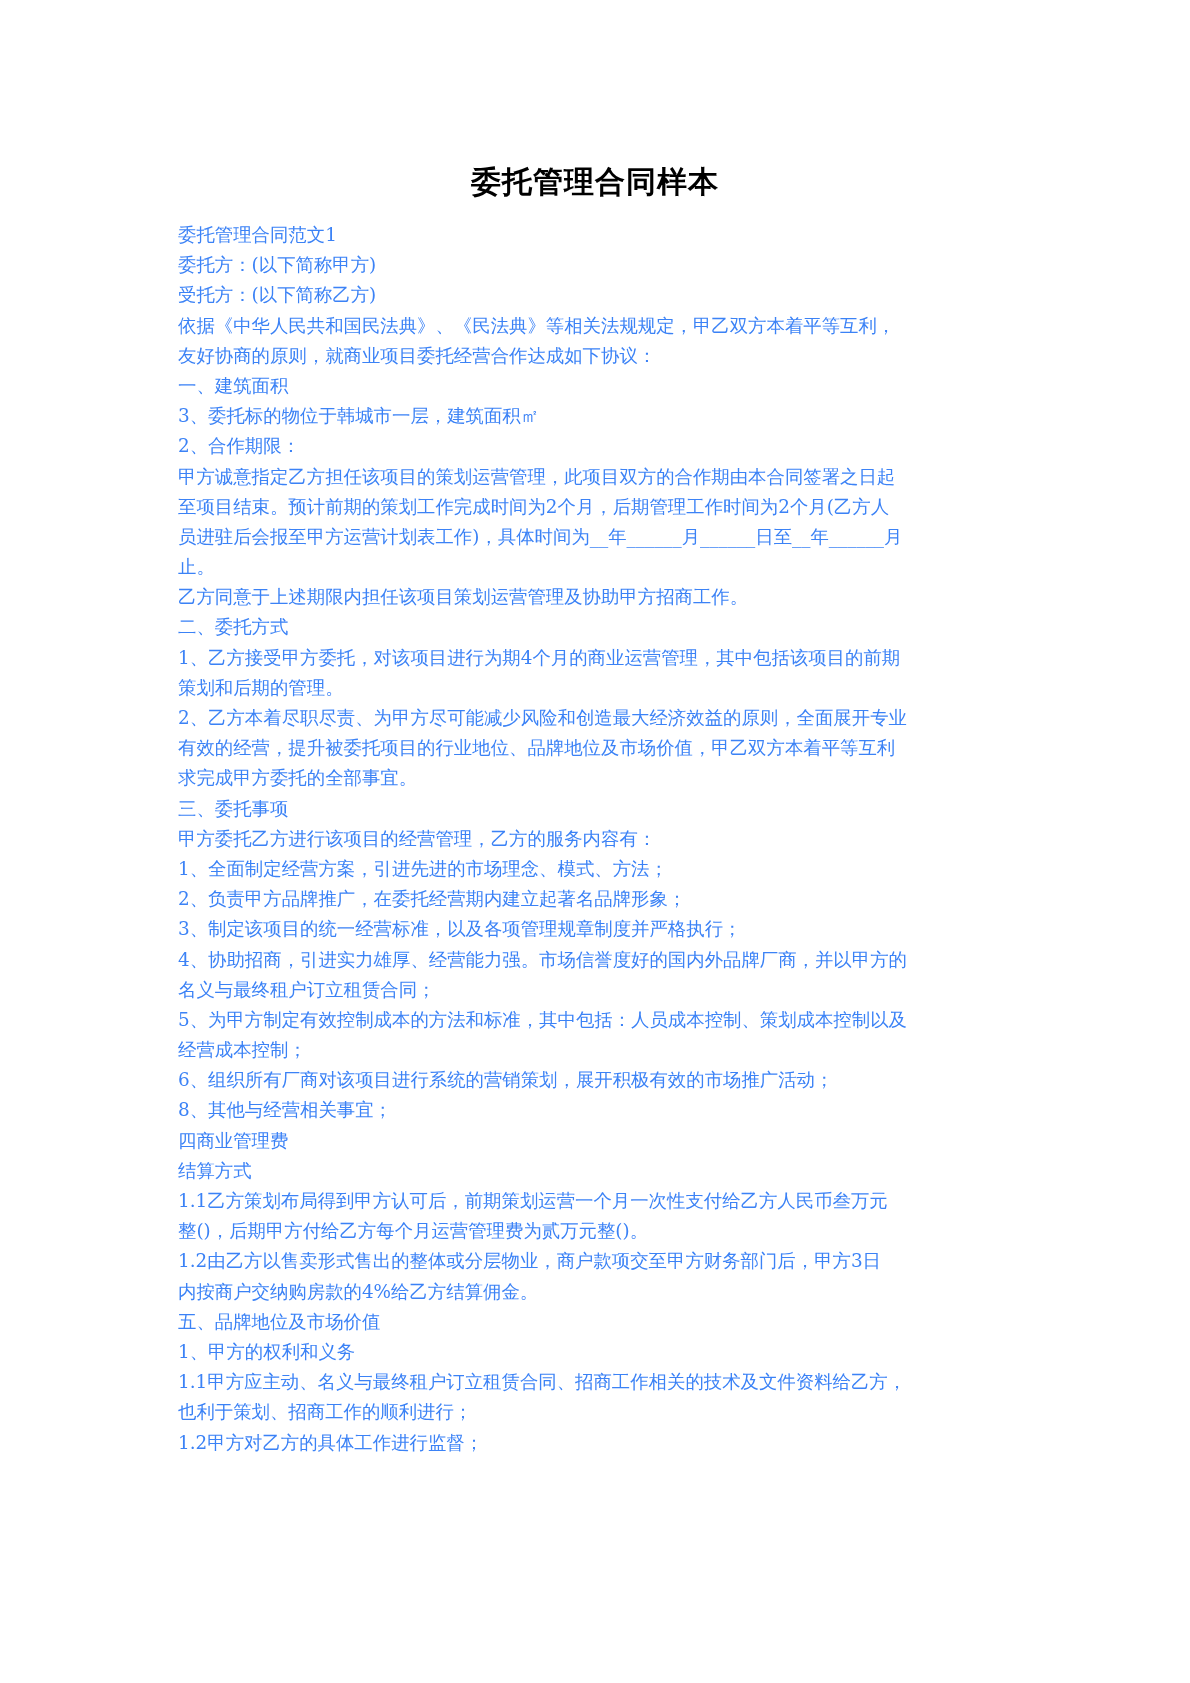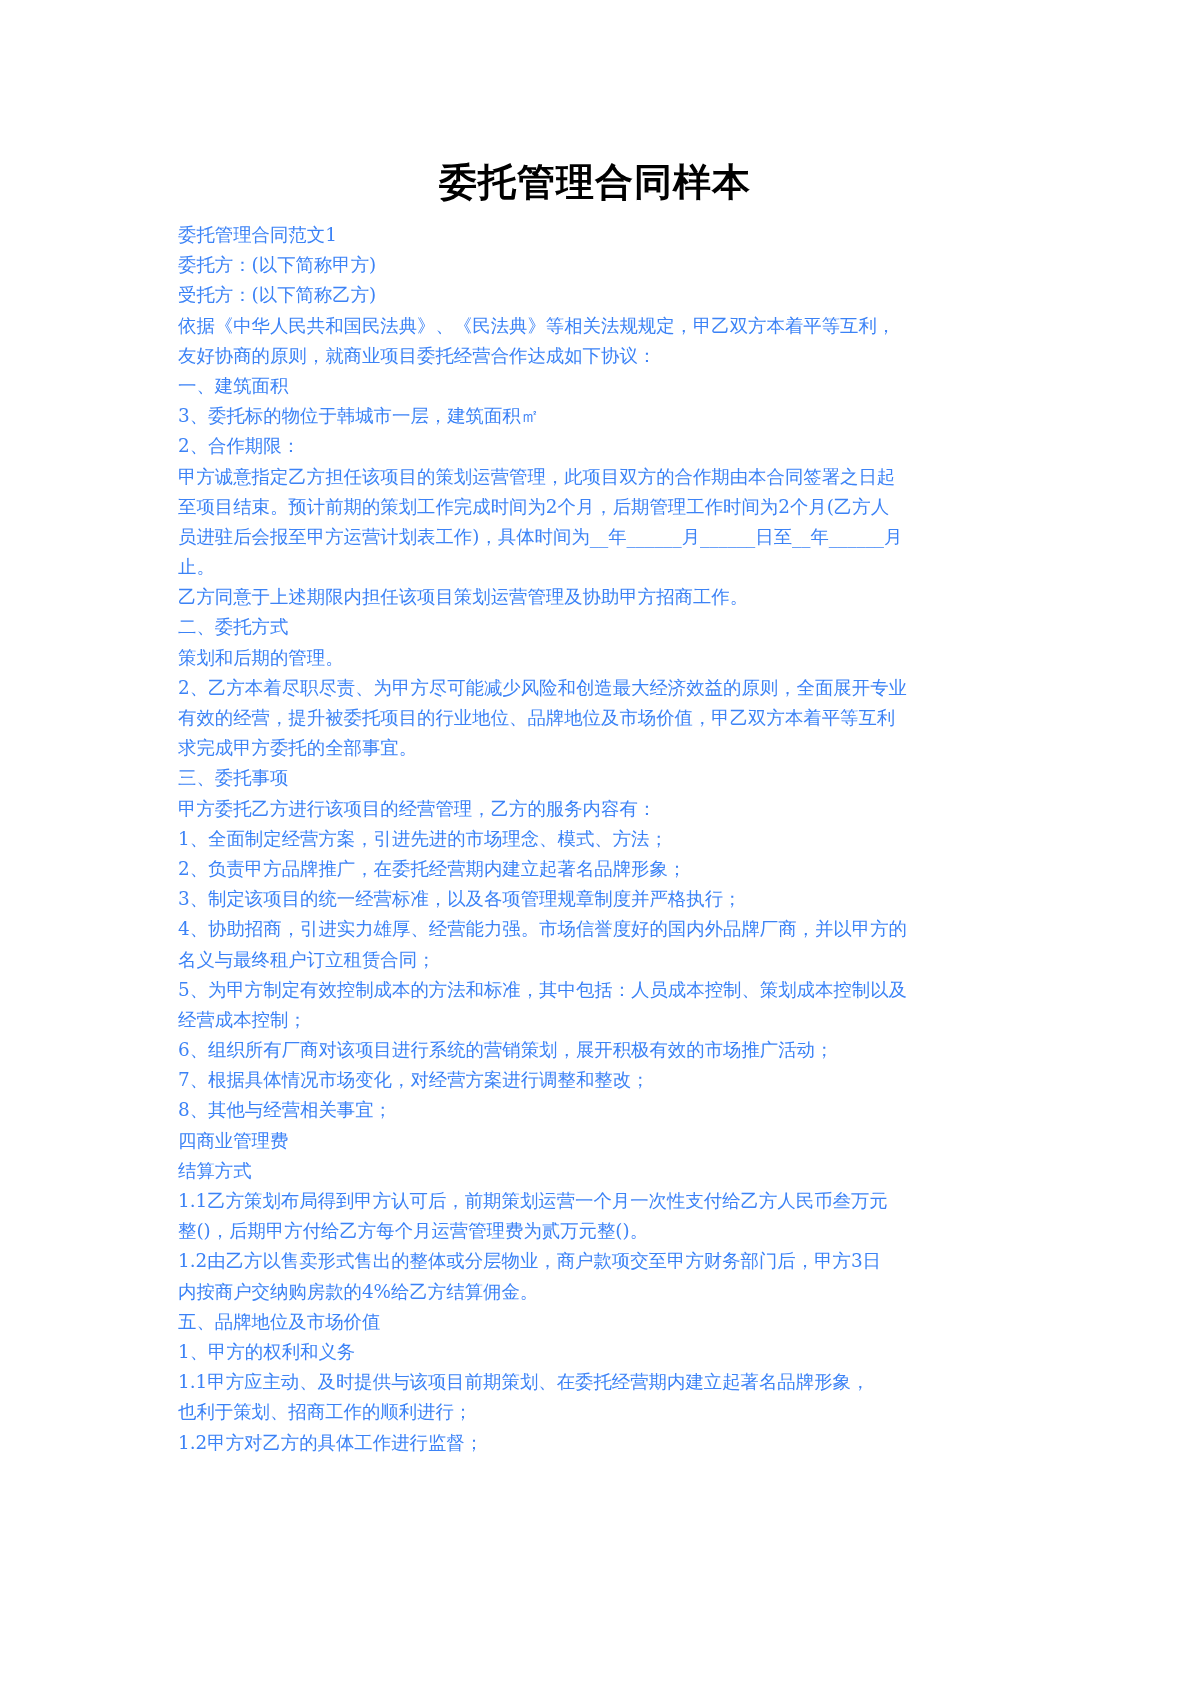--- a/index.html
+++ b/index.html
@@ -2,21 +2,21 @@
 <html><head>
 <meta charset="utf-8">
 <style>
   html, body { margin: 0; padding: 0; background: #ffffff; }
   body { width: 1190px; height: 1683px; position: relative; overflow: hidden; }
   .page {
     position: absolute; left: 0; top: 0; width: 1190px; height: 1683px; background: #ffffff;
   }
   .title {
     position: absolute; top: 158px; left: 0; width: 1190px; text-align: center;
-    font-family: "DejaVu Serif", serif; font-weight: bold; font-size: 38px; color: #000;
+    font-family: "DejaVu Serif", serif; font-weight: bold; font-size: 30px; color: #000;
     letter-spacing: 1px; line-height: 48px;
   }
   .body {
     position: absolute; top: 220px; left: 178px; width: 840px;
     font-family: "DejaVu Serif", serif; font-size: 18.4px; color: #3b82f6;
     line-height: 30.2px;
   }
   .line { white-space: pre; height: 30.2px; }
 </style>
 </head>
@@ -32,41 +32,41 @@
       <div class="line">友好协商的原则，就商业项目委托经营合作达成如下协议：</div>
       <div class="line">一、建筑面积</div>
       <div class="line">3、委托标的物位于韩城市一层，建筑面积㎡</div>
       <div class="line">2、合作期限：</div>
       <div class="line">甲方诚意指定乙方担任该项目的策划运营管理，此项目双方的合作期由本合同签署之日起</div>
       <div class="line">至项目结束。预计前期的策划工作完成时间为2个月，后期管理工作时间为2个月(乙方人</div>
       <div class="line">员进驻后会报至甲方运营计划表工作)，具体时间为__年______月______日至__年______月</div>
       <div class="line">止。</div>
       <div class="line">乙方同意于上述期限内担任该项目策划运营管理及协助甲方招商工作。</div>
       <div class="line">二、委托方式</div>
+      <div class="line">1、乙方接受甲方委托，对该项目进行为期4个月的商业运营管理，其中包括该项目的前期</div>
       <div class="line">策划和后期的管理。</div>
       <div class="line">2、乙方本着尽职尽责、为甲方尽可能减少风险和创造最大经济效益的原则，全面展开专业</div>
       <div class="line">有效的经营，提升被委托项目的行业地位、品牌地位及市场价值，甲乙双方本着平等互利</div>
       <div class="line">求完成甲方委托的全部事宜。</div>
       <div class="line">三、委托事项</div>
       <div class="line">甲方委托乙方进行该项目的经营管理，乙方的服务内容有：</div>
       <div class="line">1、全面制定经营方案，引进先进的市场理念、模式、方法；</div>
       <div class="line">2、负责甲方品牌推广，在委托经营期内建立起著名品牌形象；</div>
       <div class="line">3、制定该项目的统一经营标准，以及各项管理规章制度并严格执行；</div>
       <div class="line">4、协助招商，引进实力雄厚、经营能力强。市场信誉度好的国内外品牌厂商，并以甲方的</div>
       <div class="line">名义与最终租户订立租赁合同；</div>
       <div class="line">5、为甲方制定有效控制成本的方法和标准，其中包括：人员成本控制、策划成本控制以及</div>
       <div class="line">经营成本控制；</div>
       <div class="line">6、组织所有厂商对该项目进行系统的营销策划，展开积极有效的市场推广活动；</div>
-      <div class="line">7、根据具体情况市场变化，对经营方案进行调整和整改；</div>
       <div class="line">8、其他与经营相关事宜；</div>
       <div class="line">四商业管理费</div>
       <div class="line">结算方式</div>
       <div class="line">1.1乙方策划布局得到甲方认可后，前期策划运营一个月一次性支付给乙方人民币叁万元</div>
       <div class="line">整()，后期甲方付给乙方每个月运营管理费为贰万元整()。</div>
       <div class="line">1.2由乙方以售卖形式售出的整体或分层物业，商户款项交至甲方财务部门后，甲方3日</div>
       <div class="line">内按商户交纳购房款的4%给乙方结算佣金。</div>
       <div class="line">五、品牌地位及市场价值</div>
       <div class="line">1、甲方的权利和义务</div>
-      <div class="line">1.1甲方应主动、及时提供与该项目前期策划、在委托经营期内建立起著名品牌形象，</div>
+      <div class="line">1.1甲方应主动、名义与最终租户订立租赁合同、招商工作相关的技术及文件资料给乙方，</div>
       <div class="line">也利于策划、招商工作的顺利进行；</div>
       <div class="line">1.2甲方对乙方的具体工作进行监督；</div>
     </div>
 </div>
 
 </body></html>

